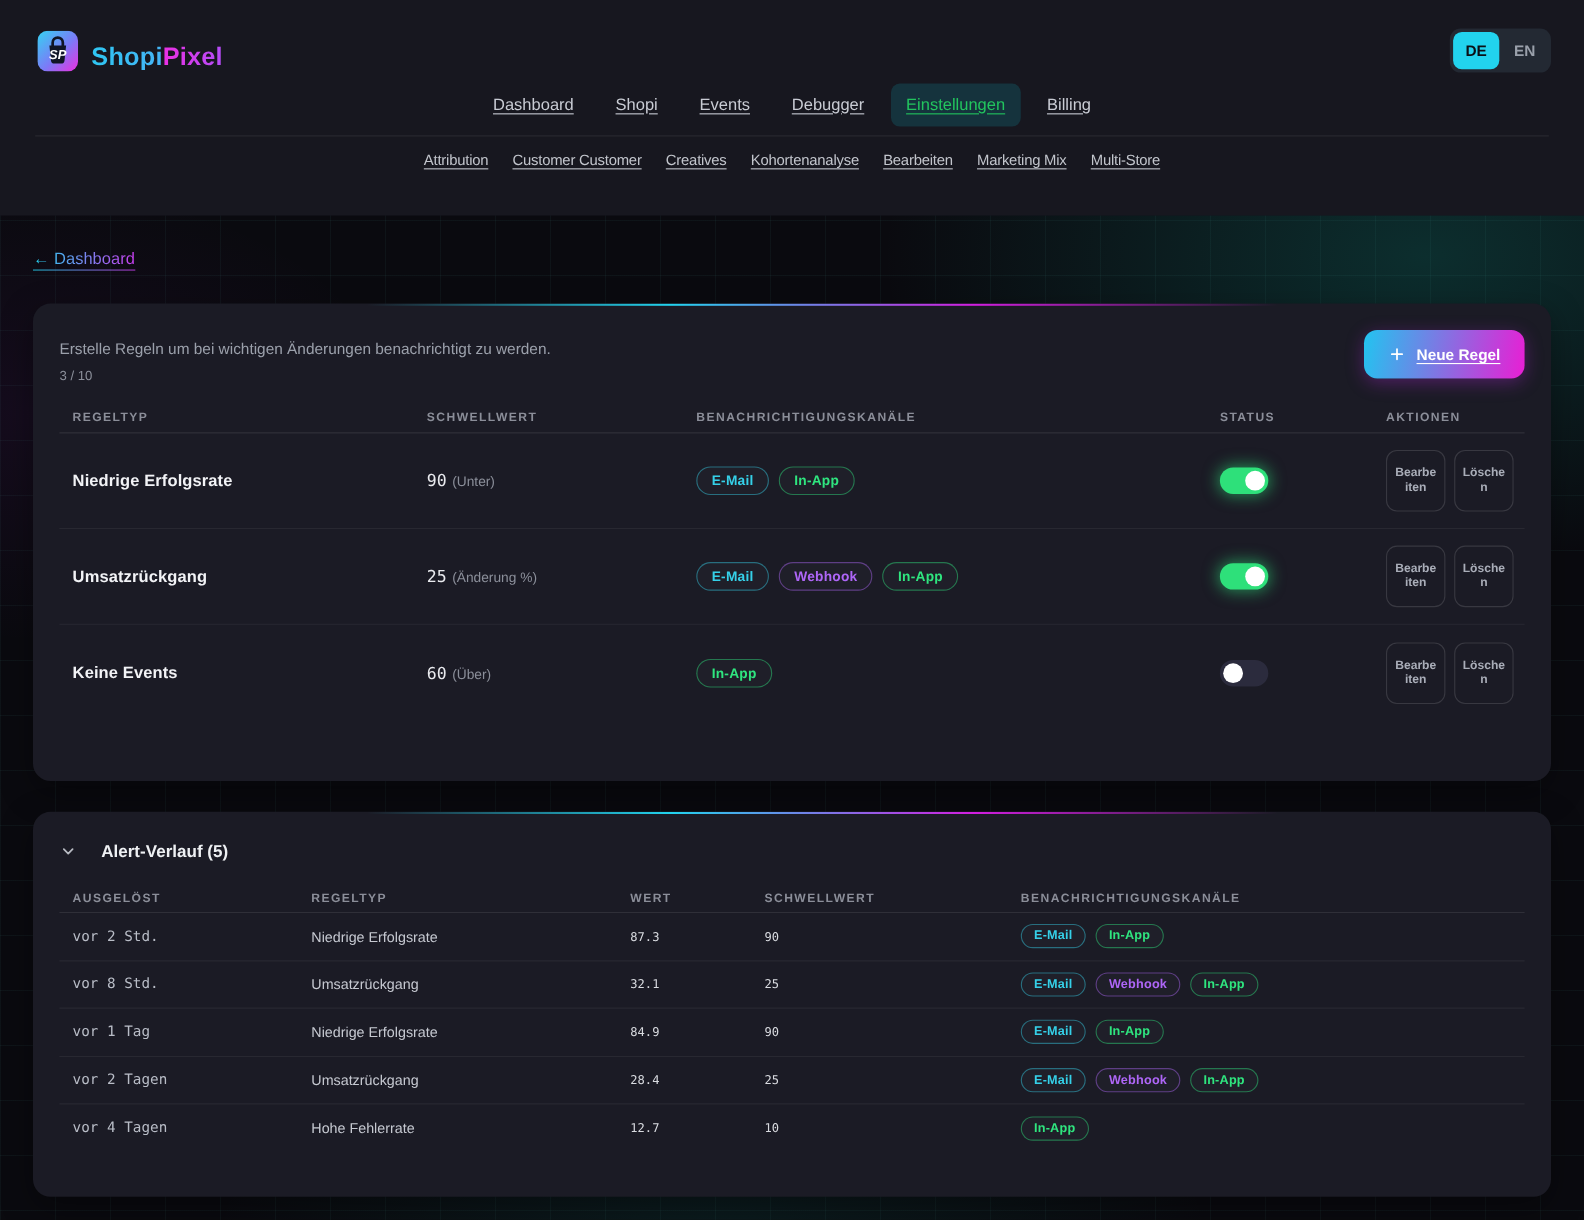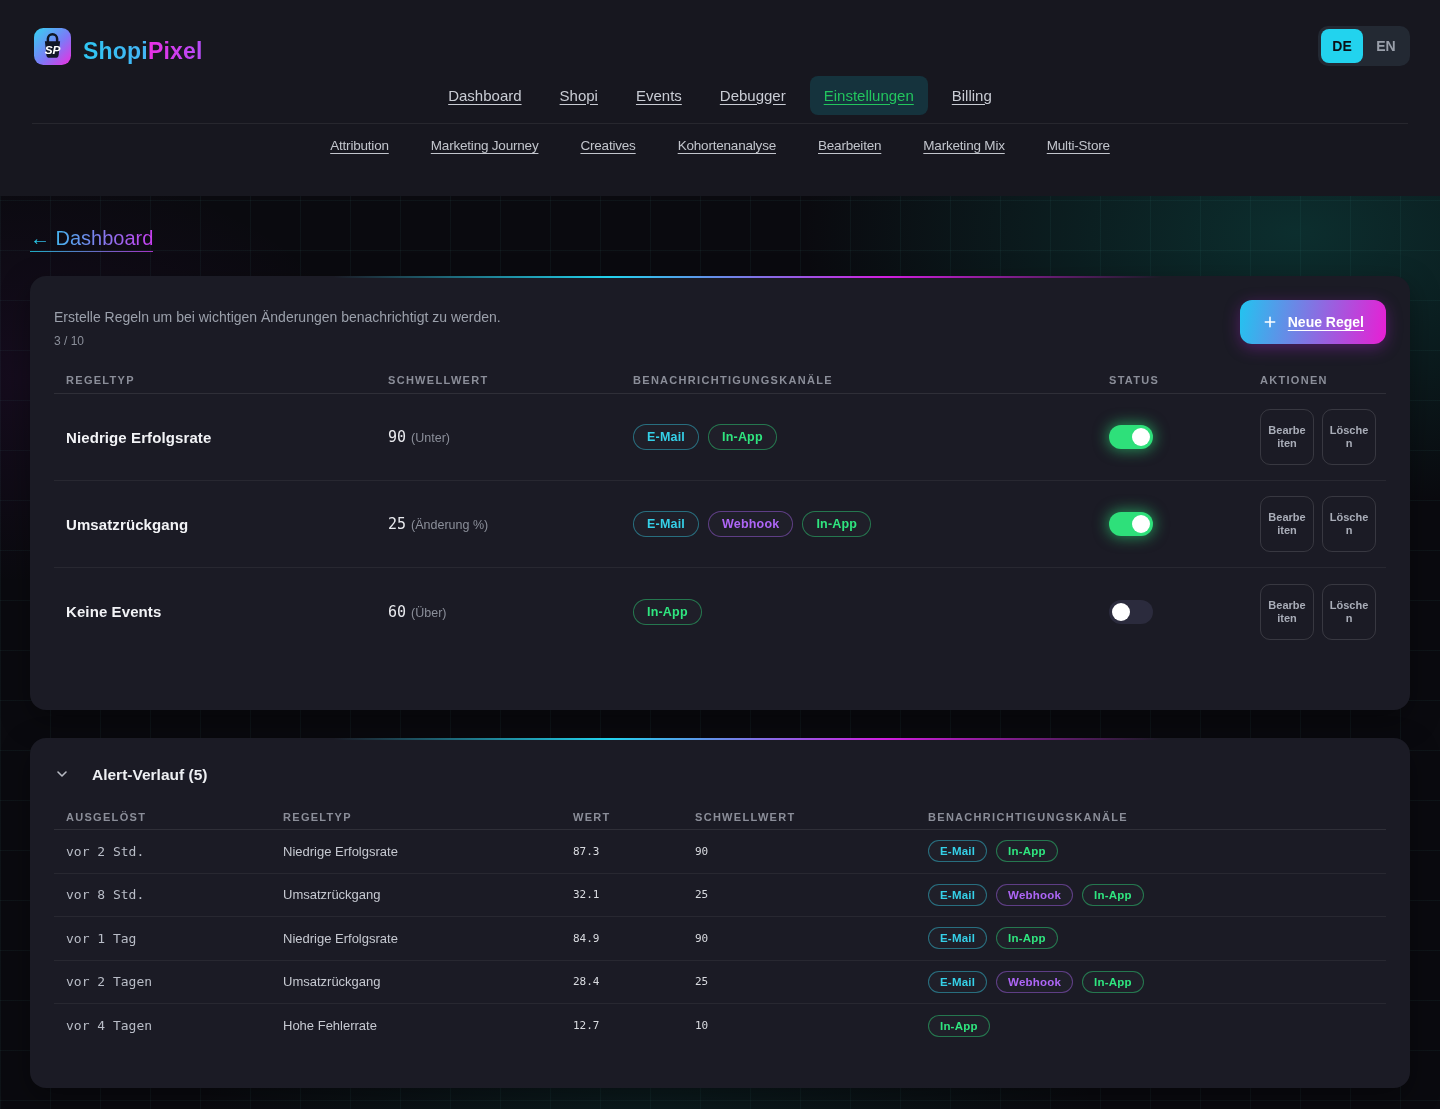--- a/index.html
+++ b/index.html
@@ -52,30 +52,30 @@
   .main-nav{
     display:flex; justify-content:center; align-items:center; gap:10px; margin-top:4px; height:50px;
   }
   .nav-link{
     font-size:15px; color:#c9ccd4; text-decoration:underline;
     text-underline-offset:3px; padding:11px 14px; border-radius:8px; cursor:pointer;
   }
   .nav-link.active{ background:#15333d; color:#22c55e; }
   .header-divider{ border-bottom:1px solid rgba(255,255,255,0.07); margin:3px 32px 0 32px; }
   .sub-nav{
-    display:flex; justify-content:center; align-items:center; gap:42px; margin-top:14px;text-align:center;
+    display:flex; justify-content:center; align-items:center; gap:22px; margin-top:14px;text-align:center;
   }
   .subnav-link{
     font-size:13.5px; letter-spacing:-0.2px; color:#c2c5cc; text-decoration:underline;
     text-underline-offset:3px; cursor:pointer;
   }
 
   
   .back-link{
-    position:absolute; left:30px; top:227px; font-size:20px; cursor:pointer;
+    position:absolute; left:30px; top:227px; font-size:15px; cursor:pointer;
     background:linear-gradient(90deg,#22d3ee,#c93df0);
     -webkit-background-clip:text; background-clip:text; color:transparent;
     padding-bottom:2px;
   }
   .back-link::after{
     content:""; display:block; height:1px; margin-top:1px;
     background:linear-gradient(90deg,#22d3ee,#c93df0); opacity:.8;
   }
 
   
@@ -201,21 +201,21 @@
     <div class="nav-link">Dashboard</div>
     <div class="nav-link">Shopi</div>
     <div class="nav-link">Events</div>
     <div class="nav-link">Debugger</div>
     <div class="nav-link active">Einstellungen</div>
     <div class="nav-link">Billing</div>
   </div>
   <div class="header-divider"></div>
   <div class="sub-nav">
     <div class="subnav-link">Attribution</div>
-    <div class="subnav-link">Marketing Journey</div>
+    <div class="subnav-link">Customer Customer</div>
     <div class="subnav-link">Creatives</div>
     <div class="subnav-link">Kohortenanalyse</div>
     <div class="subnav-link">Bearbeiten</div>
     <div class="subnav-link">Marketing Mix</div>
     <div class="subnav-link">Multi-Store</div>
   </div>
 </div>
 
 <div class="back-link">← Dashboard</div>
 

